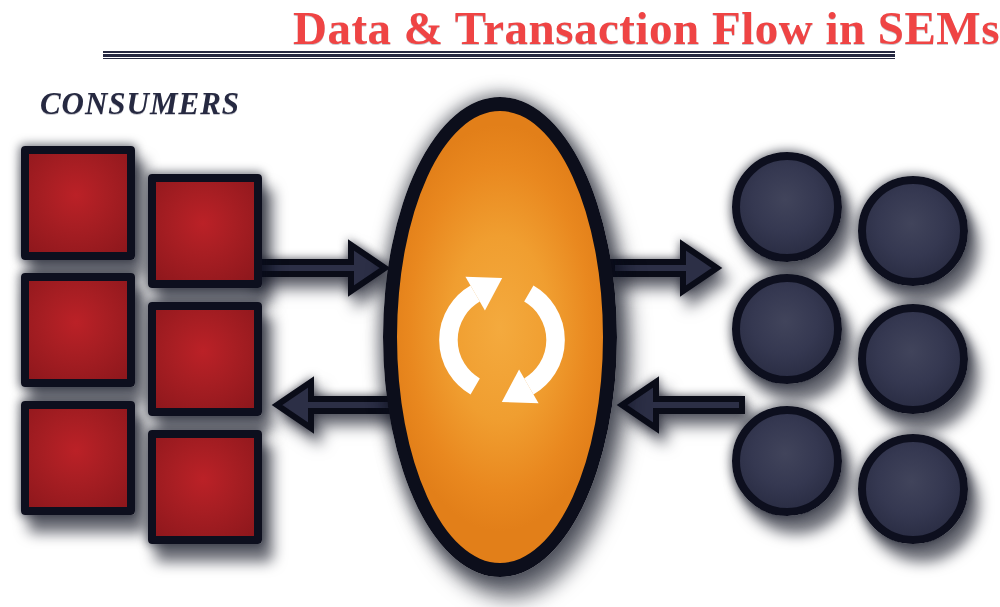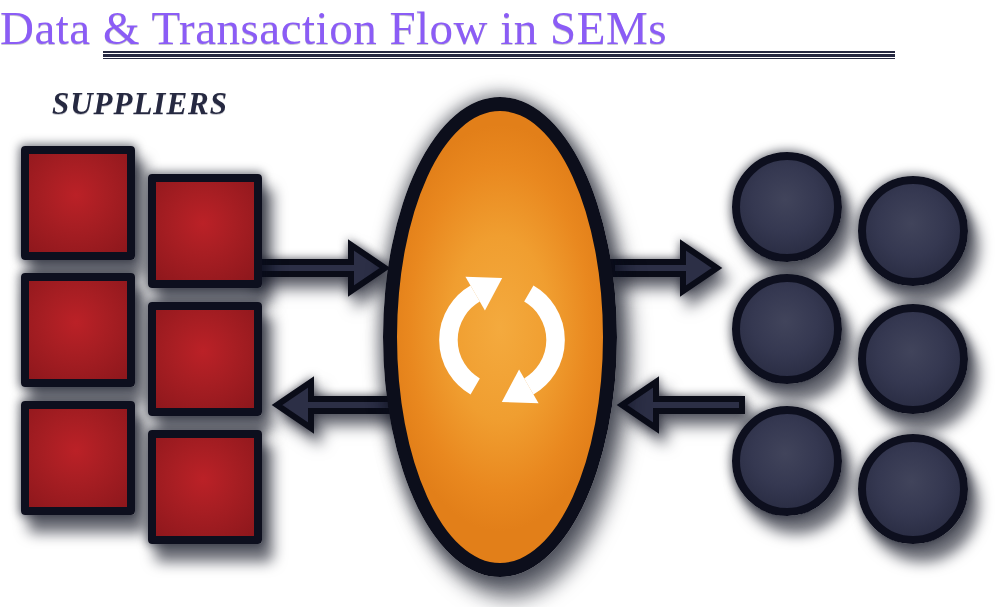--- a/index.html
+++ b/index.html
@@ -2,22 +2,22 @@
 <html><head>
 <meta charset="utf-8">
 <style>
   html,body{margin:0;padding:0;background:#ffffff;}
   #canvas{
     position:relative;width:1000px;height:607px;background:#ffffff;
     overflow:hidden;font-family:"Liberation Serif", serif;
   }
   
   .title{
-    position:absolute;left:0;top:1px;width:1000px;text-align:left;
-    font-size:47px;font-weight:normal;color:#8b5cf6;letter-spacing:.5px;
+    position:absolute;left:0;top:1px;width:1000px;text-align:right;
+    font-size:47px;font-weight:bold;color:#ef4444;letter-spacing:.5px;
     text-shadow:0 1px 0 rgba(38,41,65,.25);
   }
   .title-underline{
     position:absolute;left:103px;top:51px;width:792px;height:8px;
     background:linear-gradient(to bottom,
       #262941 0,#262941 2px,
       rgba(255,255,255,0) 2px,rgba(255,255,255,0) 3px,
       #262941 3px,#262941 6px,
       rgba(255,255,255,0) 6px,rgba(255,255,255,0) 7px,
       #262941 7px,#262941 8px);
@@ -64,21 +64,21 @@
   }
 </style>
 </head>
 <body>
 
 <div id="canvas">
 
   <div class="title">Data &amp; Transaction Flow in SEMs</div>
   <div class="title-underline"></div>
 
-  <div class="group-label label-suppliers">SUPPLIERS</div>
+  <div class="group-label label-suppliers">CONSUMERS</div>
 
   <svg class="arrows" viewBox="0 0 1000 607">
     <path class="arrow" d="M250,262 H351 V245 L385,268 L351,291 V274 H250 Z"></path>
     <path class="arrow" d="M435,399 H311 V382 L277,405 L311,428 V411 H435 Z"></path>
     <path class="arrow" d="M612,262 H683 V245 L717,268 L683,291 V274 H612 Z"></path>
     <path class="arrow" d="M742,399 H656 V382 L622,405 L656,428 V411 H742 Z"></path>
   </svg>
 
   <div class="sq sq1"></div>
   <div class="sq sq2"></div>

